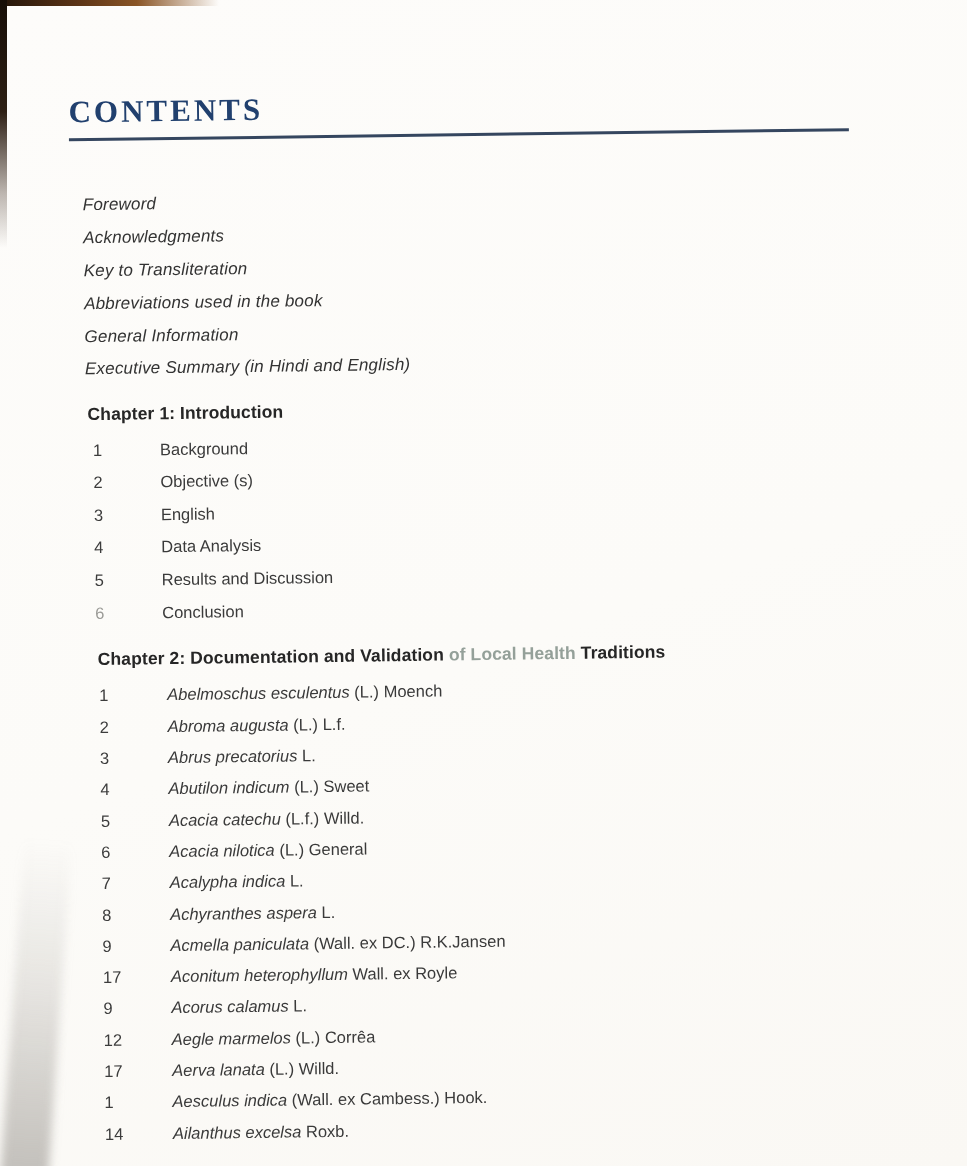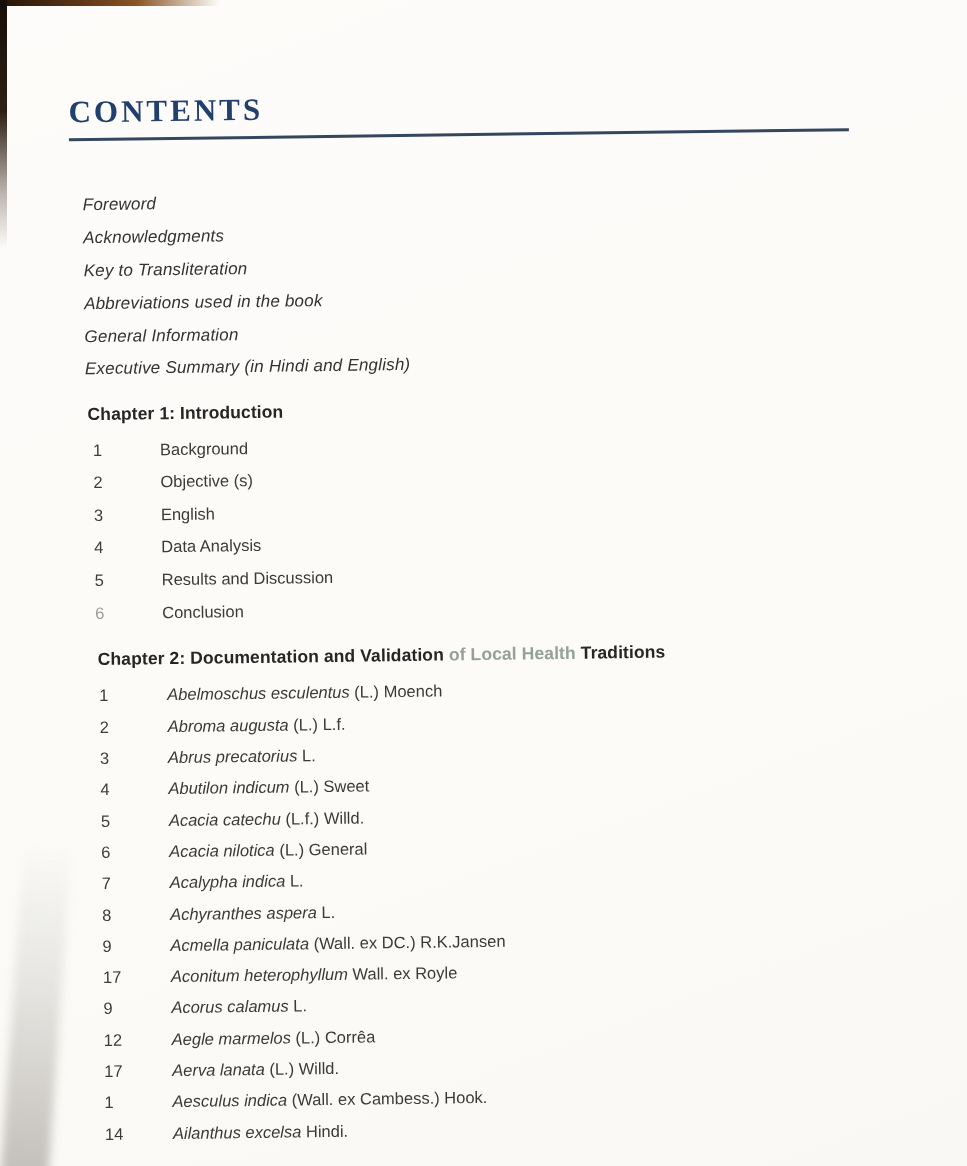--- a/index.html
+++ b/index.html
@@ -183,18 +183,18 @@
       <div class="toc-row ch2-row">
         <span class="num">17</span>
         <span class="label"><i class="sci">Aerva lanata</i><span class="auth"> (L.) Willd.</span></span>
       </div>
       <div class="toc-row ch2-row">
         <span class="num">1</span>
         <span class="label"><i class="sci">Aesculus indica</i><span class="auth"> (Wall. ex Cambess.) Hook.</span></span>
       </div>
       <div class="toc-row ch2-row">
         <span class="num">14</span>
-        <span class="label"><i class="sci">Ailanthus excelsa</i><span class="auth"> Hindi.</span></span>
+        <span class="label"><i class="sci">Ailanthus excelsa</i><span class="auth"> Roxb.</span></span>
       </div>
     </div>
 
   </div>
 </div>
 
 </body></html>

